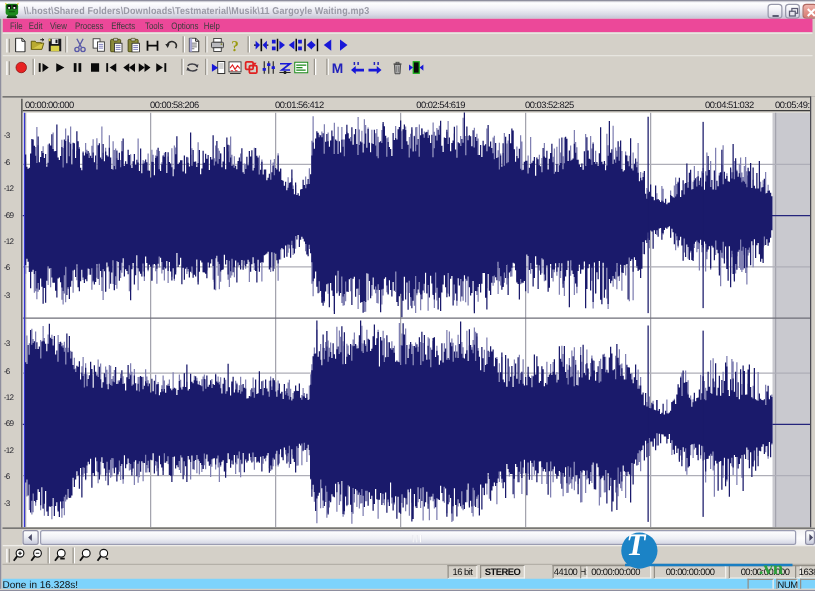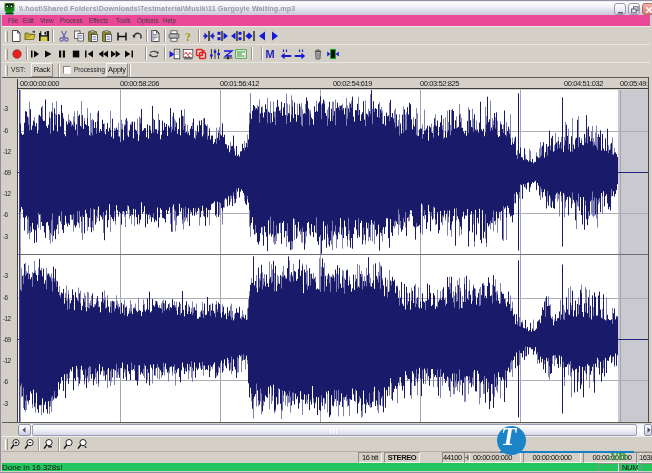--- a/index.html
+++ b/index.html
@@ -71,21 +71,21 @@
   .thumb-grip i{display:block;float:left;width:1px;height:6px;margin-right:2px;
     background:#b7b9cc;border-right:1px solid #fff;}
 
   
   #zoombar{position:absolute;left:2px;top:436px;width:648px;height:15px;background:#d4d0c8;
     border-top:1px solid #efede9;}
 
   
   #statusA{position:absolute;left:0;top:451px;width:652px;height:12px;background:#d4d0c8;
     border-top:1px solid #b4b0a8;}
-  #statusB{position:absolute;left:0;top:463px;width:652px;height:10px;background:#22c55e;}
+  #statusB{position:absolute;left:0;top:463px;width:652px;height:10px;background:#7dd3fc;}
   .pane{position:absolute;top:0px;height:11px;border:1px solid #928e86;
     border-bottom-color:#f4f2ee;border-right-color:#f4f2ee;
     font-size:7.5px;line-height:10px;color:#111;text-align:center;overflow:hidden;
     letter-spacing:-0.4px;white-space:nowrap;}
   .paneB{position:absolute;top:0px;height:9px;border:1px solid #928e86;
     border-bottom-color:#f4f2ee;border-right-color:#f4f2ee;
     font-size:7.5px;line-height:7px;color:#111;text-align:center;letter-spacing:-0.3px;}
   #status-msg{position:absolute;left:2px;top:0px;font-size:8px;color:#111;line-height:10px;}
 
   
@@ -427,30 +427,20 @@
           <path d="M11.8 3.5 L8.6 6 L11.8 8.5 Z" fill="#1818d8"></path>
         </svg>
       </div>
       <div class="tbsep" style="left: 24px; top: 2px;"></div>
       <div class="tbsep" style="left: 143px; top: 2px;"></div>
       <div class="tbsep" style="left: 162px; top: 2px;"></div>
       <div class="tbsep" style="left: 249px; top: 2px;"></div>
       <div class="tbsep" style="left: 259px; top: 2px;"></div>
     </div>
 
-  <div id="vstbar" class="tbrow">
-    <div class="grip" style="left:3px;top:2px"></div>
-    <div id="vst-label">VST:</div>
-    <button class="vstbtn" style="left:29px;width:22px">Rack</button>
-    <div id="vst-check"></div>
-    <div id="vst-proc-label">Processing</div>
-    <button class="vstbtn" style="left:104px;width:22px">Apply</button>
-  <div class="tbsep" style="left: 56px; top: 1px;"></div>
-      <div class="tbsep" style="left: 127px; top: 1px;"></div>
-    </div>
 
   <div id="waveframe">
     <div id="timeline">
         <div class="tl-label" style="left: 2px;">00:00:00:000</div>
         <div class="tl-label" style="left: 102px;">00:00:58:206</div>
         <div class="tl-label" style="left: 202px;">00:01:56:412</div>
         <div class="tl-label" style="left: 315px;">00:02:54:619</div>
         <div class="tl-label" style="left: 402px;">00:03:52:825</div>
         <div class="tl-label" style="left: 502px; padding-left: 44px;">00:04:51:032</div>
         <div class="tl-label" style="left: 602px;">00:05:49:2</div>

